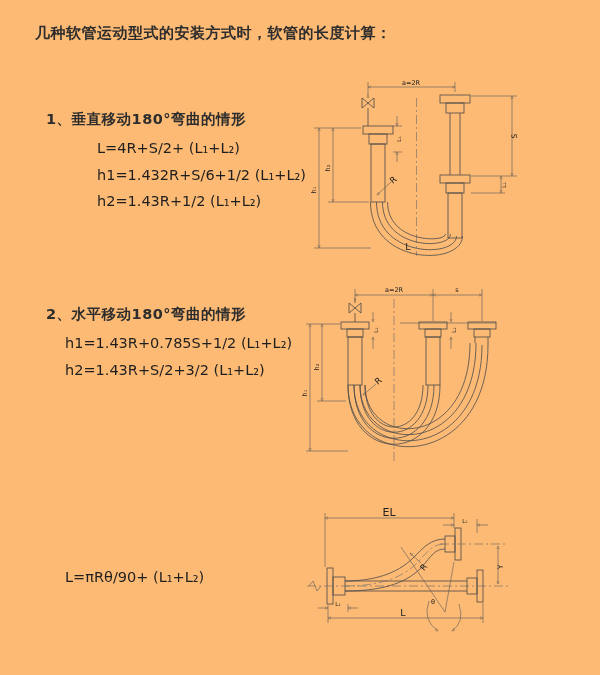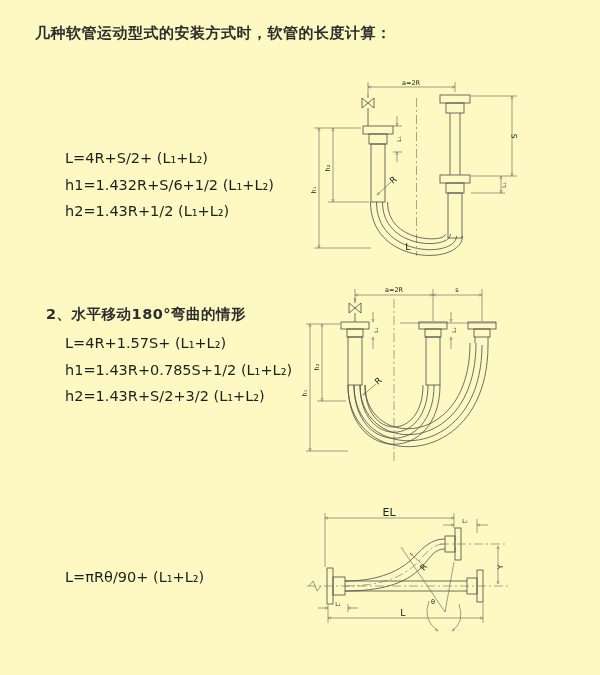--- a/index.html
+++ b/index.html
@@ -1,47 +1,47 @@
 <!DOCTYPE html>
 <html><head>
 <meta charset="utf-8">
 <style>
   html,body{margin:0;padding:0;}
   body{width:600px;height:675px;background:#ffffff;position:relative;overflow:hidden;
        font-family:"DejaVu Sans","Liberation Sans",sans-serif;}
-  .page{position:absolute;left:0;top:0;width:600px;height:675px;background:#fef9c3;}
+  .page{position:absolute;left:0;top:0;width:600px;height:675px;background:#fdba74;}
   .title{position:absolute;left:35px;top:24px;font-size:15px;color:#2d2d2d;font-weight:600;letter-spacing:0.5px;}
   .heading{position:absolute;font-size:14.5px;color:#2d2d2d;font-weight:600;letter-spacing:0.5px;}
   .h1{left:46px;top:110px;} .h2{left:46px;top:305px;text-align:right;} .h3{left:46px;top:520px;}
   .formulas{position:absolute;left:65px;font-size:14.5px;color:#1f1f1f;line-height:26.5px;}
-  .f1{top:145px;} .f2{top:330px;} .f3{top:564px;}
+  .f1{top:135px;margin-left:32px;} .f2{top:330px;} .f3{top:564px;}
   .diag{position:absolute;}
   .d1{left:305px;top:78px;} .d2{left:300px;top:283px;} .d3{left:305px;top:505px;}
   .diag line,.diag path,.diag rect,.diag polyline{stroke:#4a4a4a;stroke-width:0.8;fill:none;}
   .diag .thin{stroke-width:0.6;stroke:#5a5a5a;}
   .diag .cl{stroke-dasharray:9 3 2 3;stroke-width:0.6;stroke:#6a6a6a;}
   .diag text{fill:#222;stroke:none;font-family:"DejaVu Sans","Liberation Sans",sans-serif;}
   .t5{font-size:5.5px;} .t6{font-size:6.5px;} .t7{font-size:7.5px;} .t8{font-size:8.5px;} .t9{font-size:9.5px;} .t10{font-size:11px;}
 </style>
 </head>
 <body>
 
 <div class="page">
 
   <div class="title">几种软管运动型式的安装方式时，软管的长度计算：</div>
 
+  <div class="heading h1">1、垂直移动180°弯曲的情形</div>
   <div class="formulas f1">
     <div>L=4R+S/2+ (L₁+L₂)</div>
     <div>h1=1.432R+S/6+1/2 (L₁+L₂)</div>
     <div>h2=1.43R+1/2 (L₁+L₂)</div>
   </div>
 
   <div class="heading h2">2、水平移动180°弯曲的情形</div>
   <div class="formulas f2">
-    <div>L=4R+1.57S+ (L₁+L₂)</div>
     <div>h1=1.43R+0.785S+1/2 (L₁+L₂)</div>
     <div>h2=1.43R+S/2+3/2 (L₁+L₂)</div>
   </div>
 
   <div class="formulas f3">
     <div>L=πRθ/90+ (L₁+L₂)</div>
   </div>
 
   <svg class="diag d1" width="255" height="180" viewBox="0 0 255 180">
     <defs>

